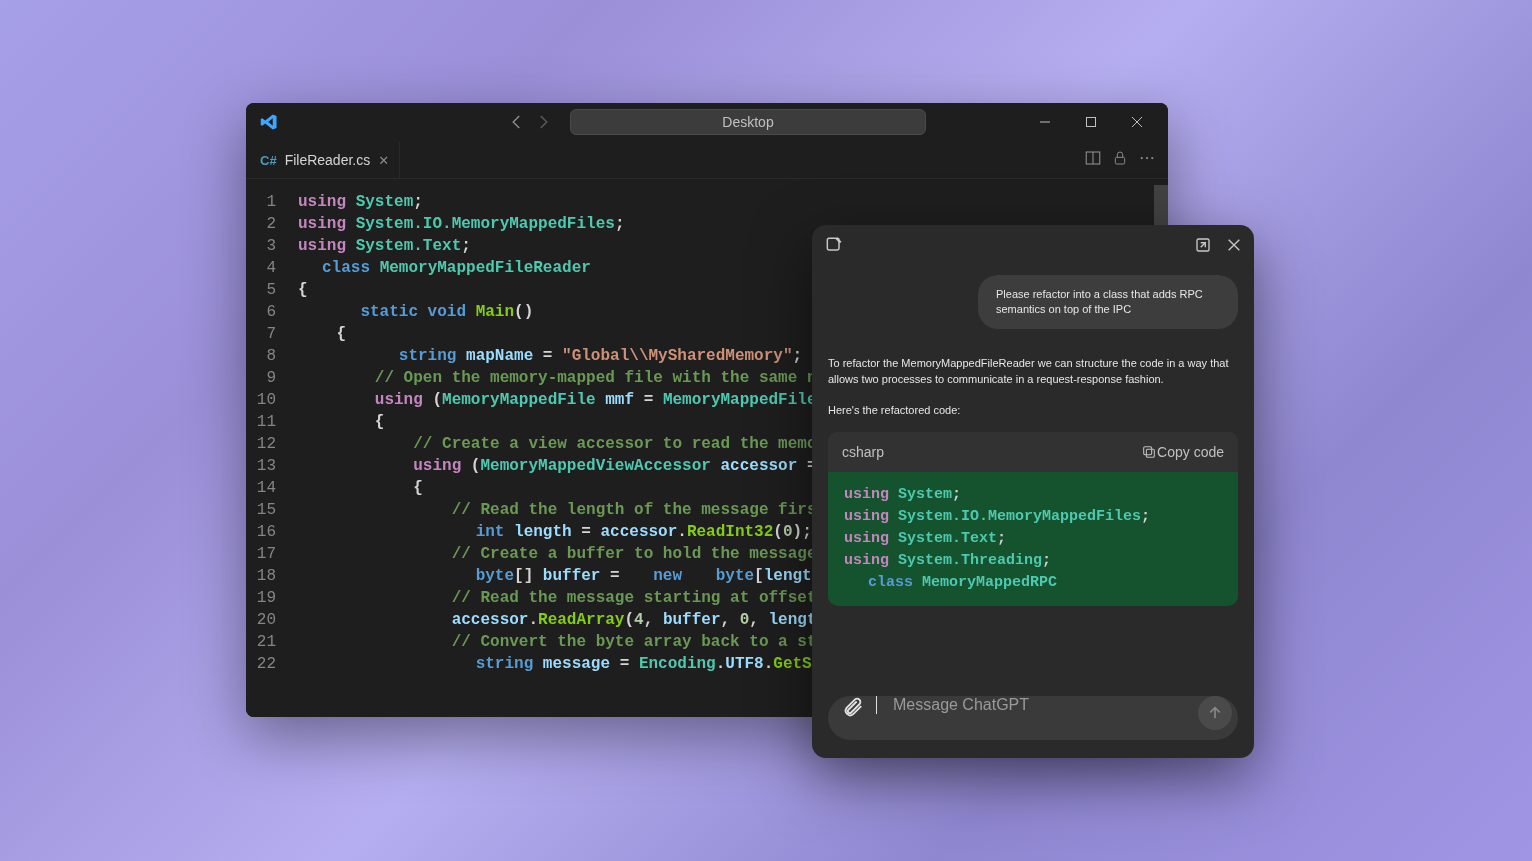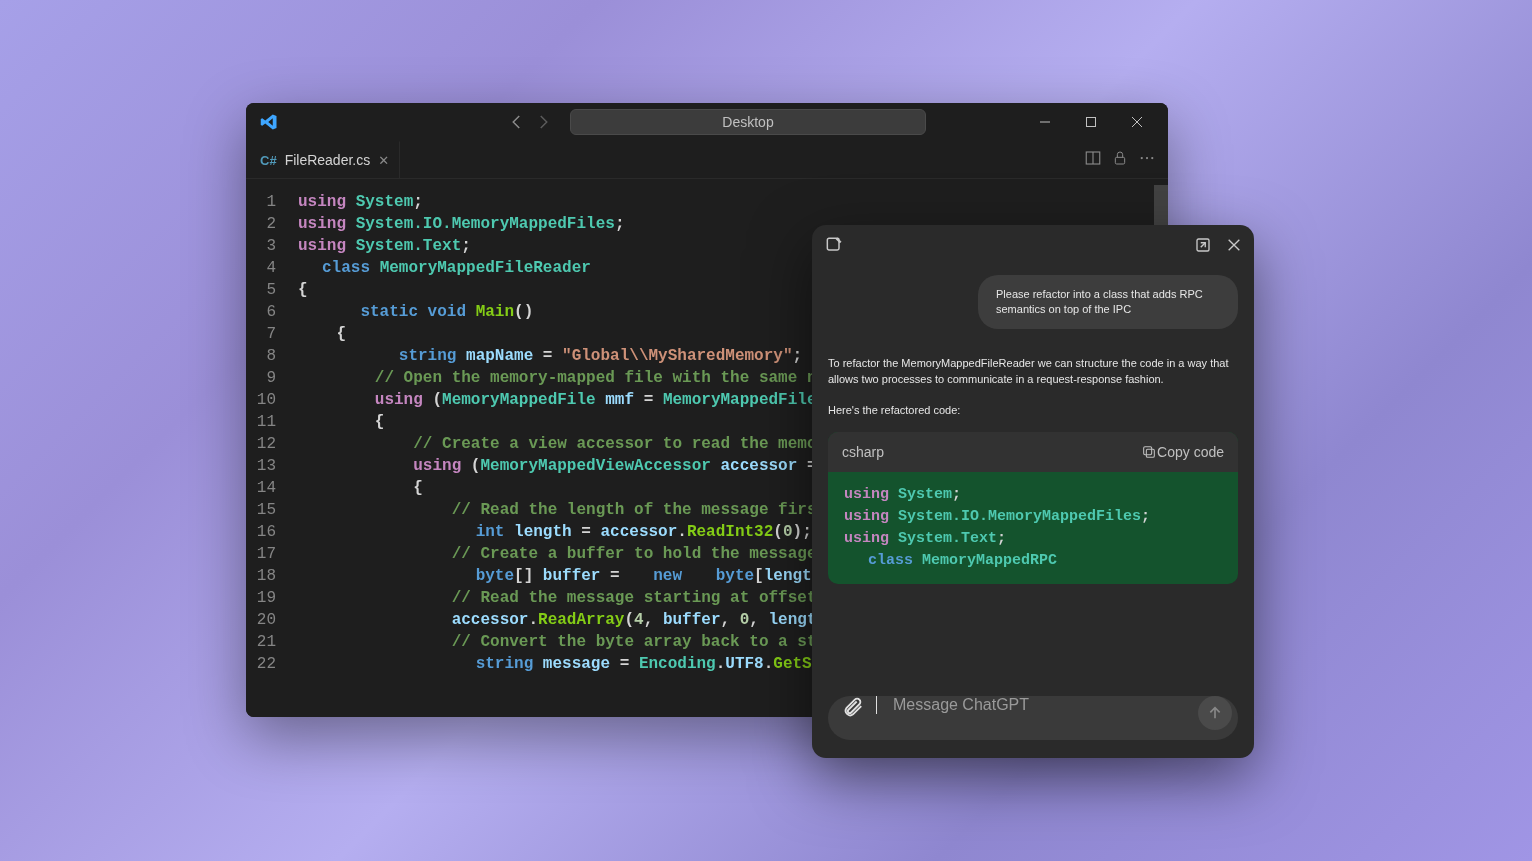--- a/index.html
+++ b/index.html
@@ -295,20 +295,21 @@
               <rect x="8" y="8" width="12" height="12" rx="2" fill="none" stroke="currentColor" stroke-width="1.6"></rect>
               <rect x="4" y="4" width="12" height="12" rx="2" fill="none" stroke="currentColor" stroke-width="1.6"></rect>
             </svg>
           <span>Copy code</span>
         </span>
       </div>
       <div class="code-block-body" id="chat-code-lines">
           <div class="code-line"><span class="code"><span class="kw">using</span><span class="punct"> </span><span class="type">System</span><span class="punct">;</span></span></div>
           <div class="code-line"><span class="code"><span class="kw">using</span><span class="punct"> </span><span class="type">System.IO.MemoryMappedFiles</span><span class="punct">;</span></span></div>
           <div class="code-line"><span class="code"><span class="kw">using</span><span class="punct"> </span><span class="type">System.Text</span><span class="punct">;</span></span></div>
+          <div class="code-line"><span class="code"><span class="kw">using</span><span class="punct"> </span><span class="type">System.Threading</span><span class="punct">;</span></span></div>
           <div class="code-line"><span class="code"><span class="punct"></span></span></div>
           <div class="code-line"><span class="code"><span class="kw2">class</span><span class="punct"> </span><span class="type">MemoryMappedRPC</span></span></div>
         </div>
     </div>
   </div>
 
   <div class="chat-input-row">
     <div class="chat-input">
       <span class="attach">
         <svg width="22" height="22" viewBox="0 0 24 24">

